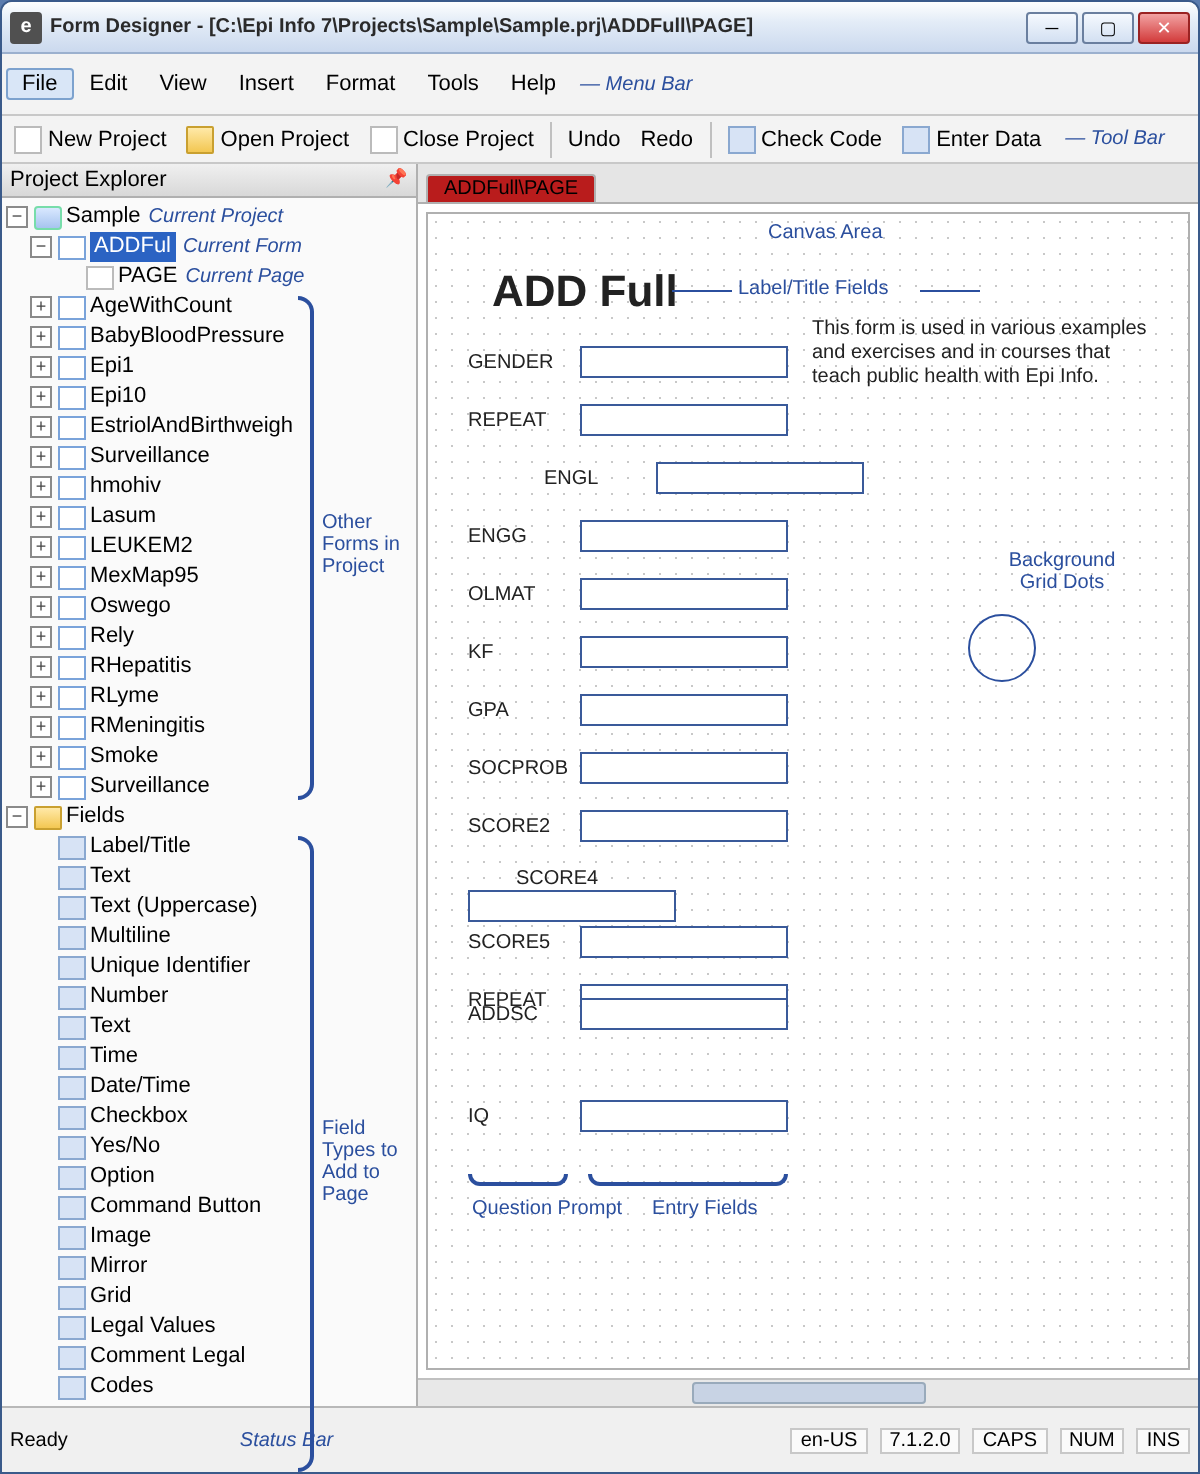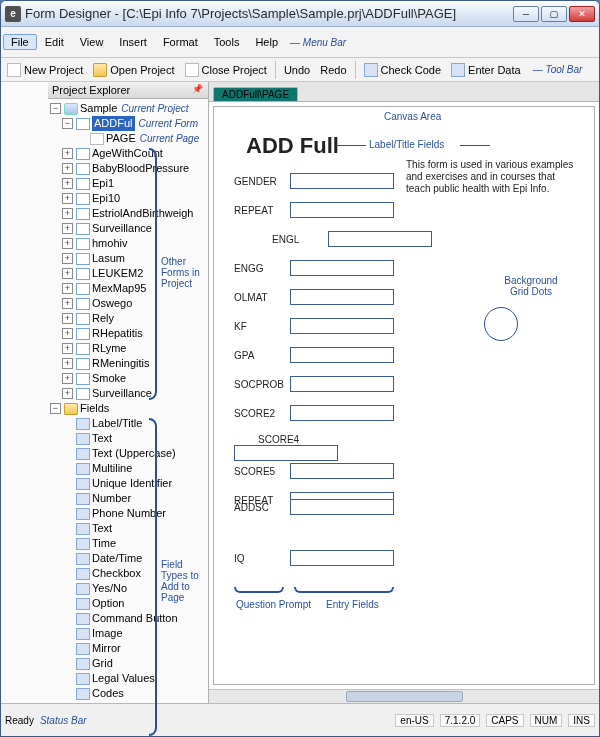--- a/index.html
+++ b/index.html
@@ -29,21 +29,21 @@
     align-items: center;
     padding: 0 4px;
     border-radius: 5px 5px 0 0;
     border-bottom: 1px solid #9bb0ce;
   }
   .titlebar .app-icon {
     width: 16px; height:16px; background:#505050; color:#fff;
     border-radius:2px; font-size:10px; font-weight:bold;
     display:flex; align-items:center; justify-content:center; margin-right:4px;
   }
-  .titlebar .title { color:#2a2a2a; font-size:13px; flex:1; white-space:nowrap; overflow:hidden; }
+  .titlebar .title { color:#2a2a2a; font-size:10px; flex:1; white-space:nowrap; overflow:hidden;font-weight:bold; }
   .winbtns { display:flex; gap:2px; }
   .winbtn { width:26px; height:16px; border:1px solid #6a7f9f; border-radius:2px;
     background:linear-gradient(#f5f9fe,#d3e0f2); display:flex; align-items:center; justify-content:center; font-size:9px;}
   .winbtn.close { background:linear-gradient(#f2a2a2,#d23b3b); border-color:#9a2222; color:#fff;}
   .menubar {
     background:#f3f3f3; display:flex; align-items:center; height:20px;
     padding:15px 2px; gap:0; border-bottom:1px solid #c8c8c8;
   }
   .menuitem { padding:2px 8px; cursor:default; }
   .menuitem.active { border:1px solid #7da2ce; background:#d9e6f7; padding:1px 7px; border-radius:2px;}
@@ -51,38 +51,38 @@
   .toolbar {
     background:#f3f3f3; display:flex; align-items:center; height:24px;
     padding:2px 4px; gap:6px; border-bottom:1px solid #c8c8c8;
   }
   .tbtn { display:flex; align-items:center; gap:3px; padding:1px 2px; white-space:nowrap; cursor:default;}
   .tbtn .ic { width:14px; height:14px; display:inline-block; }
   .sep { width:1px; height:18px; background:#c0c0c0; }
   .body { display:flex; flex:1; min-height:0; }
   .explorer {
     width:208px; background:#fafafa; border-right:1px solid #b0b0b0;
-    display:flex; flex-direction:column;padding-left:47px;
+    display:flex; flex-direction:column;
   }
   .explorer-header {
     background:linear-gradient(#f0f0f0,#d8d8d8); padding:2px 4px;
     border-bottom:1px solid #b0b0b0; display:flex; justify-content:space-between;
   }
   .pin { font-size:9px; color:#555; }
   .tree { flex:1; overflow:auto; padding:2px 0; font-size:11px; line-height:15px;}
   .node { display:flex; align-items:center; padding:0 2px; white-space:nowrap; position:relative;}
   .node .exp { width:11px; height:11px; border:1px solid #8a8a8a; font-size:9px;
     display:flex; align-items:center; justify-content:center; margin-right:3px; color:#444; background:#fff;}
   .node .sp { width:14px; display:inline-block;}
   .node .nic { width:14px; height:12px; display:inline-block; margin-right:2px;}
   .node.sel .lbl { background:#2b63c3; color:#fff; padding:0 2px;}
   .ind1 { padding-left:14px; } .ind2 { padding-left:28px; }
   .canvas-wrap { flex:1; display:flex; flex-direction:column; background:#fff; min-width:0;}
   .tabstrip { height:20px; background:#e5e5e5; border-bottom:1px solid #b0b0b0; display:flex; align-items:flex-end; padding-left:4px;}
-  .tab { background:#0f766e; border:1px solid #b0b0b0; border-bottom:none; padding:1px 8px; font-size:10px; border-radius:2px 2px 0 0;}
+  .tab { background:#b91c1c; border:1px solid #b0b0b0; border-bottom:none; padding:1px 8px; font-size:10px; border-radius:2px 2px 0 0;}
   .canvas {
     flex:1; position:relative; margin:4px; border:1px solid #b0b0b0;
     background-image: radial-gradient(#c8c8c8 0.5px, transparent 0.5px);
     background-size: 8px 8px;
     overflow:hidden;
   }
   .form-title { position:absolute; left:32px; top:26px; font-size:22px; font-weight:bold; color:#222; font-family:Arial,sans-serif;}
   .desc { position:absolute; left:192px; top:52px; width:170px; font-size:10px; line-height:12px; color:#222;}
   .row { position:absolute; display:flex; align-items:center; }
   .row .ql { width:56px; font-size:10px; color:#222; text-align:left;}
@@ -306,25 +306,20 @@
             <span class="lbl">Unique Identifier</span>
           </div>
           <div class="node ind1">
             <span class="sp"></span>
             <span class="nic ic-field"></span>
             <span class="lbl">Number</span>
           </div>
           <div class="node ind1">
             <span class="sp"></span>
             <span class="nic ic-field"></span>
-            <span class="lbl">Phone Number</span>
-          </div>
-          <div class="node ind1">
-            <span class="sp"></span>
-            <span class="nic ic-field"></span>
             <span class="lbl">Text</span>
           </div>
           <div class="node ind1">
             <span class="sp"></span>
             <span class="nic ic-field"></span>
             <span class="lbl">Time</span>
           </div>
           <div class="node ind1">
             <span class="sp"></span>
             <span class="nic ic-field"></span>
@@ -366,26 +361,26 @@
             <span class="lbl">Grid</span>
           </div>
           <div class="node ind1">
             <span class="sp"></span>
             <span class="nic ic-field"></span>
             <span class="lbl">Legal Values</span>
           </div>
           <div class="node ind1">
             <span class="sp"></span>
             <span class="nic ic-field"></span>
+            <span class="lbl">Comment Legal</span>
+          </div>
+          <div class="node ind1">
+            <span class="sp"></span>
+            <span class="nic ic-field"></span>
             <span class="lbl">Codes</span>
-          </div>
-          <div class="node ind1">
-            <span class="sp"></span>
-            <span class="nic ic-field"></span>
-            <span class="lbl">Comment Legal</span>
           </div>
           <div class="node ind1">
             <span class="sp"></span>
             <span class="nic ic-field"></span>
             <span class="lbl">Relate</span>
           </div>
         </div>
     <div class="brace" style="top: 66px; height: 252px; left: 148px;"></div>
         <div class="callout" style="left: 160px; top: 174px; width: 46px; text-align: left; white-space: pre-line;">Other
 Forms in
@@ -477,21 +472,21 @@
           </div>
         </div>
       <div class="scroll-h">
           <div class="thumb"></div>
         </div>
     </div>
   </div>
 
   <div class="statusbar">
     <span>Ready</span>
-    <span class="annot" style="font-style:italic;">Status Bar</span>
+    <span class="annot" style="margin-left:80px;font-style:italic;">Status Bar</span>
     <span style="flex:1"></span>
     <span class="cell">en-US</span>
     <span class="cell">7.1.2.0</span>
     <span class="cell">CAPS</span>
     <span class="cell">NUM</span>
     <span class="cell">INS</span>
   </div>
 </div>
 
 </body></html>

